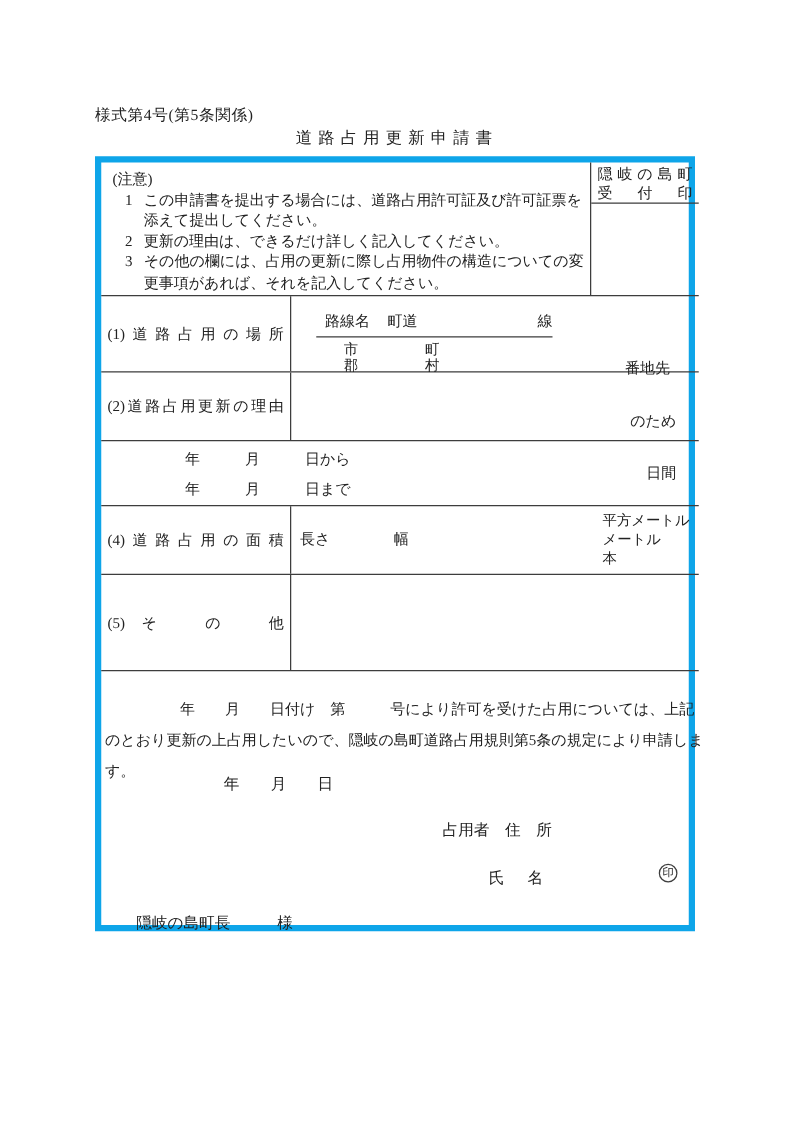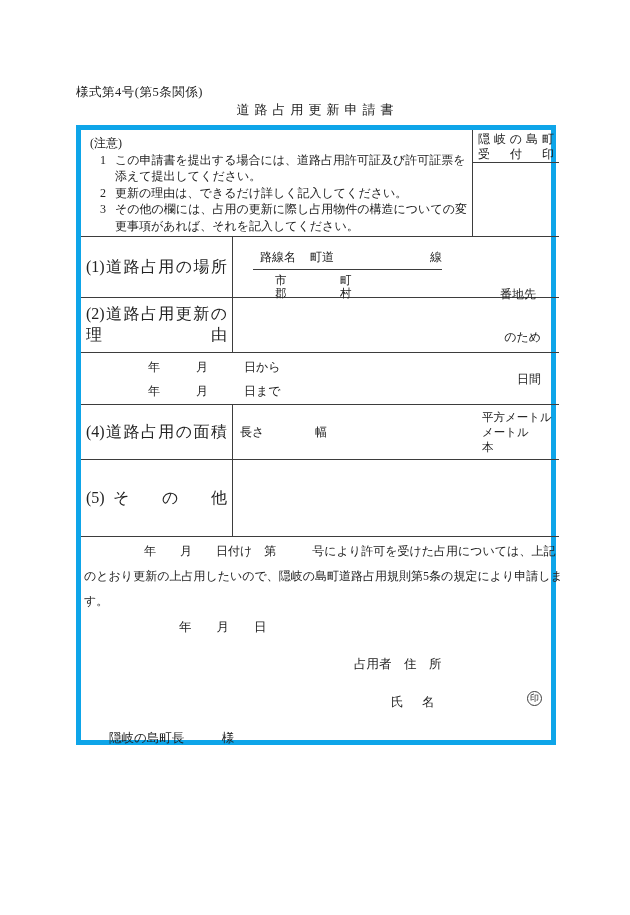--- a/index.html
+++ b/index.html
@@ -28,21 +28,21 @@
   .notes-main{flex:1;padding:5px 4px 0 9px;box-sizing:border-box;font-size:12px;line-height:16.5px;}
   .note-item{display:flex;padding-left:10px;}
   .note-num{width:15px;flex:none;}
   .note-text{flex:1;}
   .stamp-box{width:87px;flex:none;border-left:1px solid #3d3d3d;box-sizing:border-box;}
   .stamp-head{height:33px;border-bottom:1px solid #3d3d3d;box-sizing:border-box;padding:2px 5px 0 5px;font-size:12px;line-height:15px;}
   .jfy{text-align:justify;text-align-last:justify;text-justify:inter-character;display:block;width:100%;}
 
   
   .row-label{width:152px;flex:none;border-right:1px solid #3d3d3d;box-sizing:border-box;display:flex;align-items:center;padding:0 5px;}
-  .row-label .jfy{font-size:16px;}
+  .row-label .jfy{font-size:12px;}
   .row-content{flex:1;position:relative;font-size:12px;}
 
   .abs{position:absolute;white-space:pre;}
   .small{font-size:11.5px;line-height:12px;}
 
   
   .r1-route-name{left:27px;top:12px;}
   .r1-route-type{left:77px;top:12px;}
   .r1-route-suffix{left:197px;top:12px;}
   .r1-underline{position:absolute;left:20px;top:32px;width:189px;border-top:1px solid #3d3d3d;}
@@ -59,21 +59,21 @@
   .r3-from{left:67px;top:6px;}
   .r3-to{left:67px;top:30px;text-align:center;}
   .r3-days{right:18px;top:50%;transform:translateY(-50%);}
 
   
   .r4-length{left:7px;top:50%;transform:translateY(-50%);}
   .r4-width{left:82px;top:50%;transform:translateY(-50%);}
   .r4-units{position:absolute;left:249px;top:5px;font-size:11.5px;line-height:15px;}
 
   
-  .decl-line{position:absolute;left:3px;width:474px;font-size:12px;white-space:pre;}
+  .decl-line{position:absolute;left:3px;width:474px;font-size:12px;white-space:pre;margin-top:16px;}
   .decl-l0{top:6px;}
   .decl-l1{top:31px;text-align:right;}
   .decl-l2{top:56px;}
   .decl-date{position:absolute;left:98px;top:82px;font-size:12.5px;white-space:pre;}
   .decl-applicant{position:absolute;left:273px;top:119px;font-size:12.5px;white-space:pre;}
   .decl-name{position:absolute;left:310px;top:157px;font-size:12.5px;letter-spacing:3px;white-space:pre;}
   .seal-circle{
     position:absolute;left:446px;top:154px;width:15px;height:15px;
     border:1px solid #3d3d3d;border-radius:50%;box-sizing:border-box;
     display:flex;align-items:center;justify-content:center;

